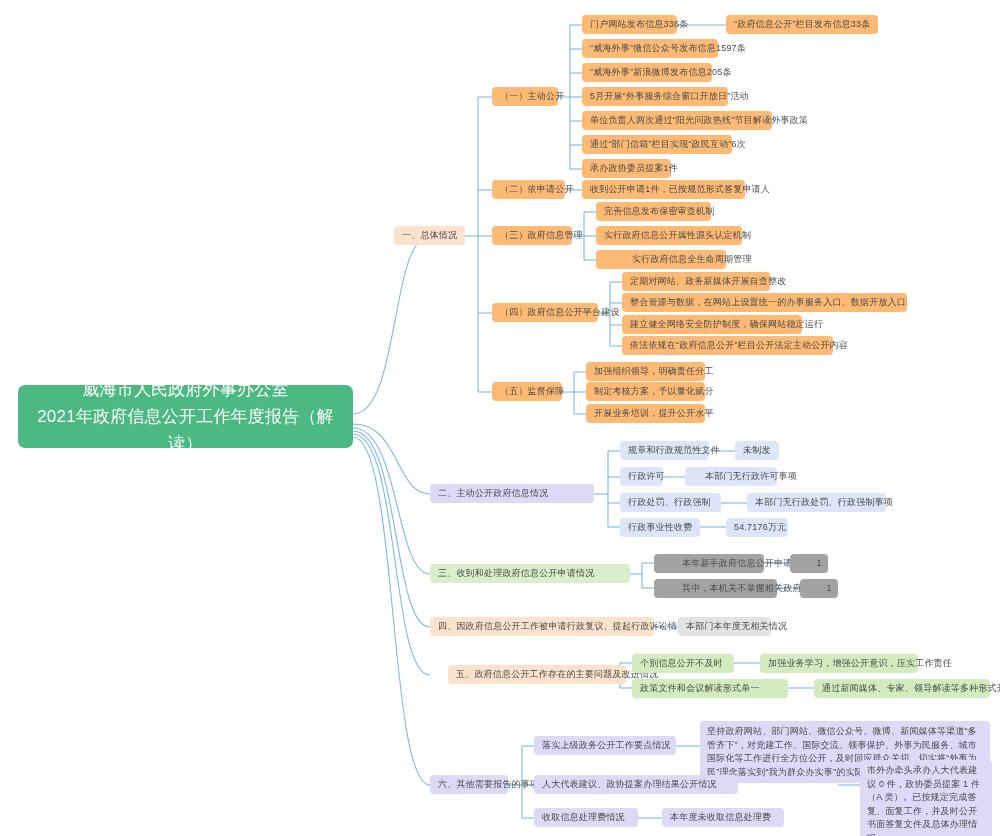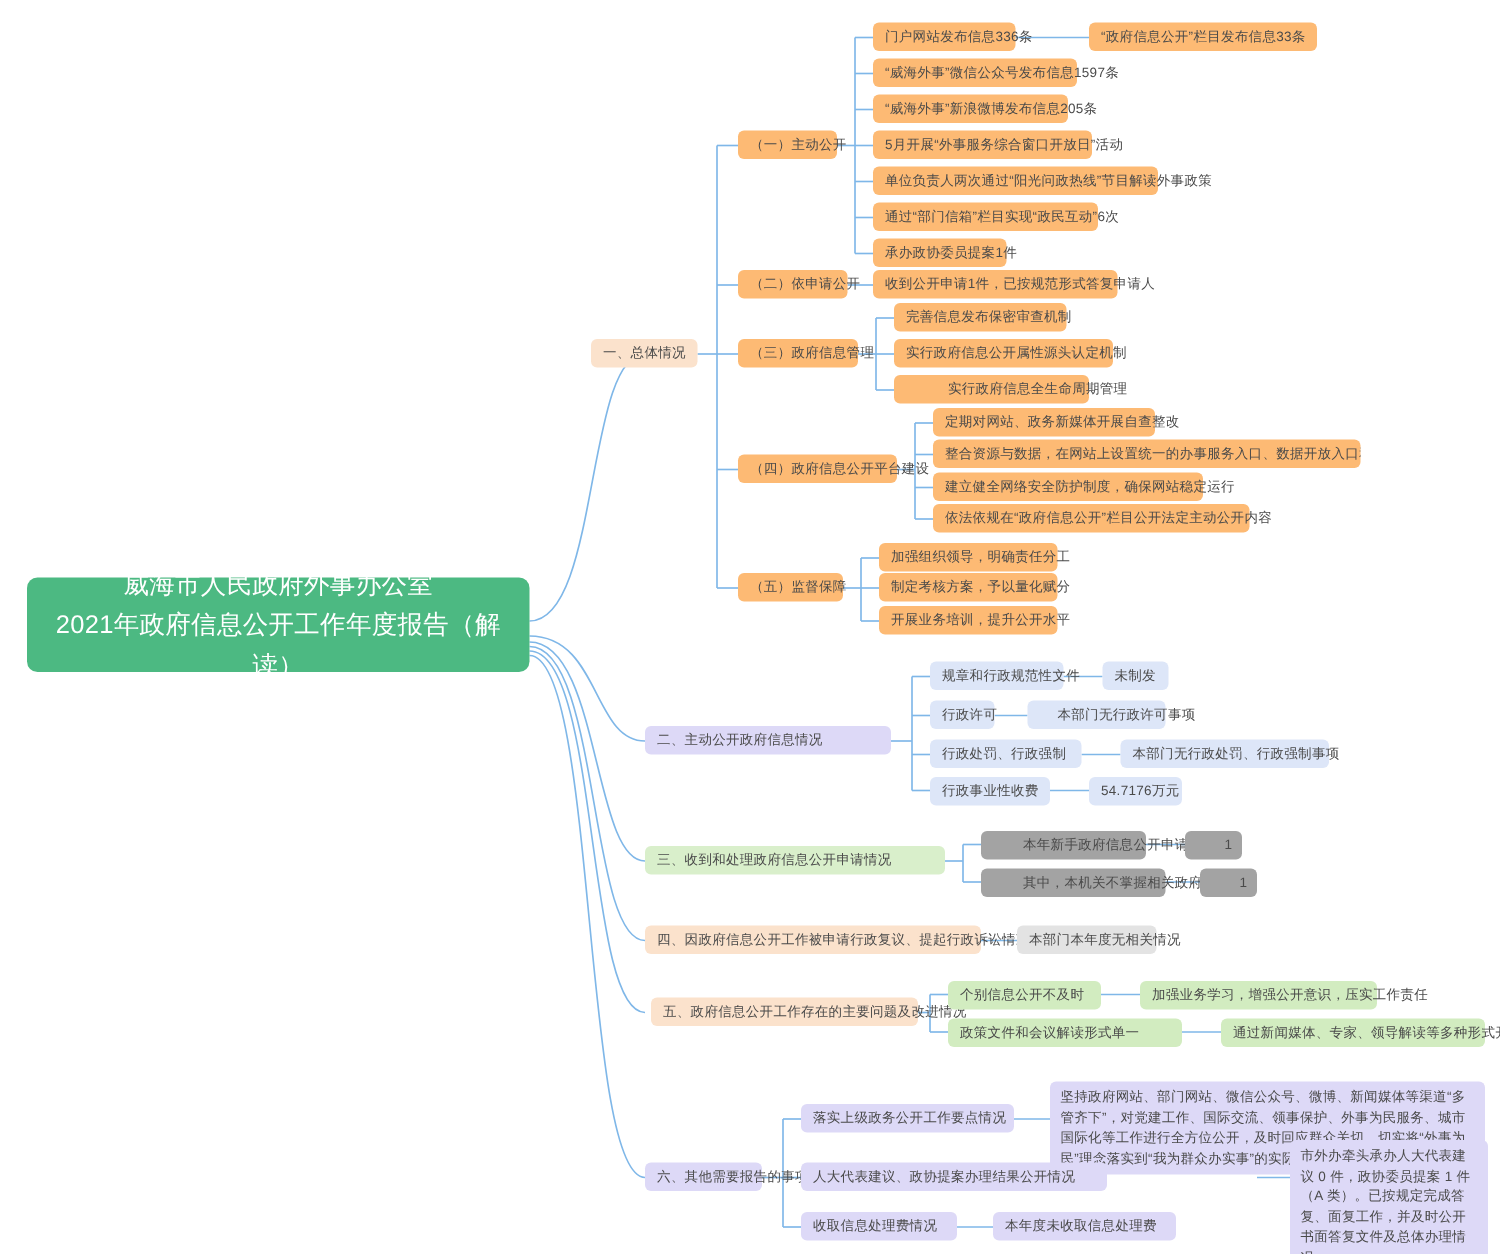--- a/index.html
+++ b/index.html
@@ -178,21 +178,21 @@
 
   <div class="node c-green" style="left:430px;top:564px;width:200px;">三、收到和处理政府信息公开申请情况</div>
   <div class="node c-gray" style="left:654px;top:554px;width:110px;">本年新手政府信息公开申请数量</div>
   <div class="node c-gray" style="left:790px;top:554px;width:38px;justify-content:center;">1</div>
   <div class="node c-gray" style="left:654px;top:579px;width:123px;">其中，本机关不掌握相关政府信息</div>
   <div class="node c-gray" style="left:800px;top:579px;width:38px;justify-content:center;">1</div>
 
   <div class="node c-orange" style="left:430px;top:617px;width:224px;">四、因政府信息公开工作被申请行政复议、提起行政诉讼情况</div>
   <div class="node c-gray-l" style="left:678px;top:617px;width:93px;">本部门本年度无相关情况</div>
 
-  <div class="node c-orange" style="left:434px;top:665px;width:178px;">五、政府信息公开工作存在的主要问题及改进情况</div>
+  <div class="node c-orange" style="left:448px;top:665px;width:178px;">五、政府信息公开工作存在的主要问题及改进情况</div>
   <div class="node c-green-d" style="left:632px;top:654px;width:102px;">个别信息公开不及时</div>
   <div class="node c-green-d" style="left:760px;top:654px;width:158px;">加强业务学习，增强公开意识，压实工作责任</div>
   <div class="node c-green-d" style="left:632px;top:679px;width:156px;">政策文件和会议解读形式单一</div>
   <div class="node c-green-d" style="left:814px;top:679px;width:176px;">通过新闻媒体、专家、领导解读等多种形式开展解读</div>
 
   <div class="node c-purple" style="left:430px;top:775px;width:78px;">六、其他需要报告的事项</div>
   <div class="node c-purple" style="left:534px;top:736px;width:142px;">落实上级政务公开工作要点情况</div>
   <div class="node c-purple multiline" style="left:700px;top:721px;width:290px;">坚持政府网站、部门网站、微信公众号、微博、新闻媒体等渠道“多管齐下”，对党建工作、国际交流、领事保护、外事为民服务、城市国际化等工作进行全方位公开，及时回应群众关切，切实将“外事为民”理念落实到“我为群众办实事”的实际行动中。</div>
   <div class="node c-purple" style="left:534px;top:775px;width:204px;">人大代表建议、政协提案办理结果公开情况</div>
   <div class="node c-purple multiline" style="left:860px;top:760px;width:132px;">市外办牵头承办人大代表建议 0 件，政协委员提案 1 件（A 类）。已按规定完成答复、面复工作，并及时公开书面答复文件及总体办理情况。</div>

